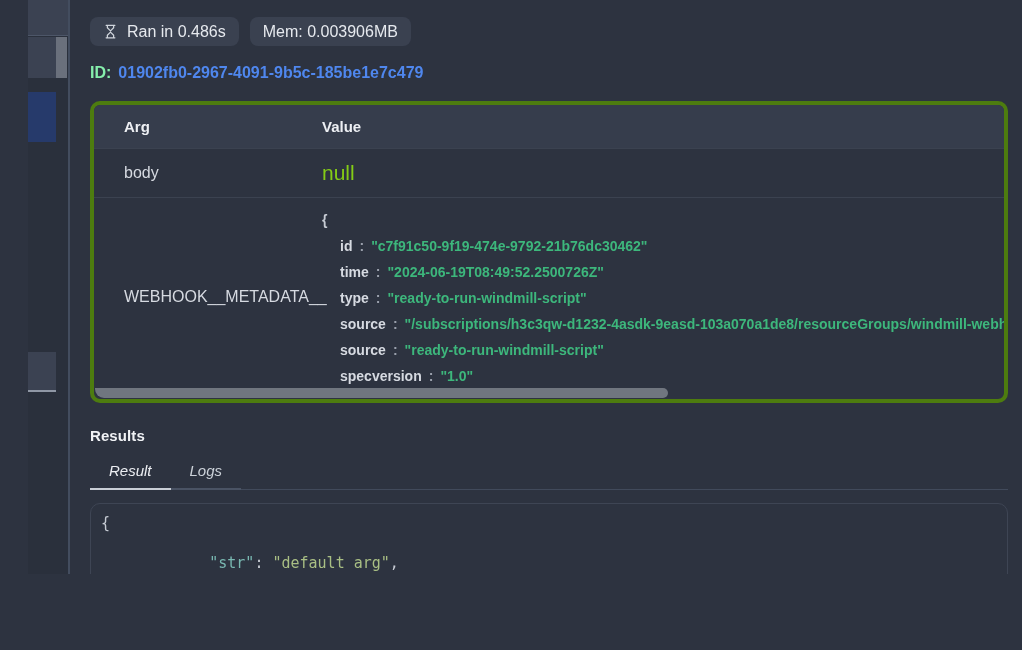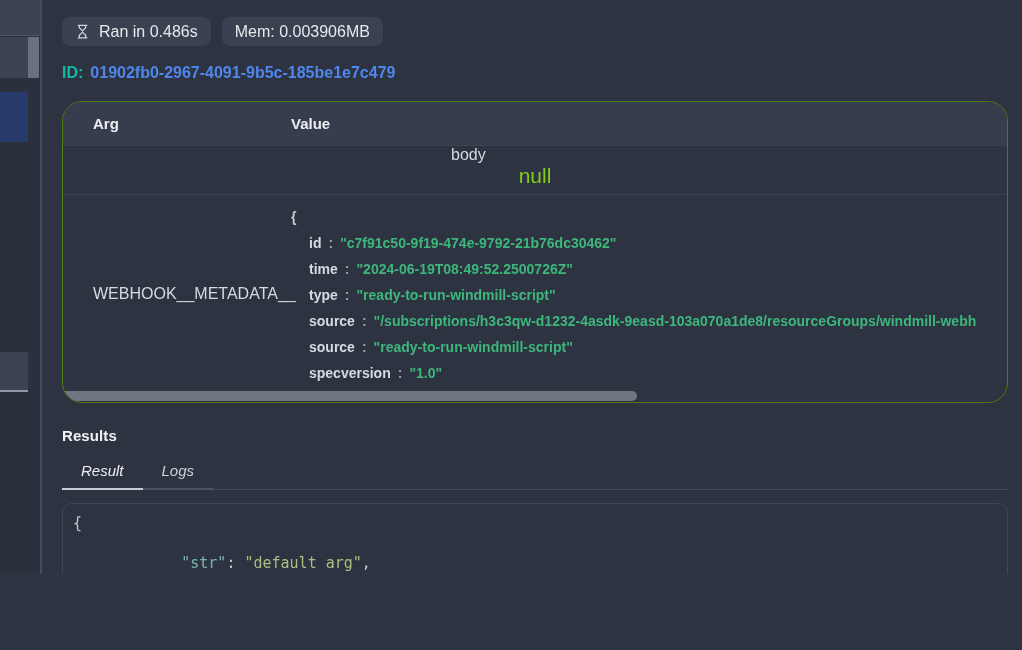--- a/index.html
+++ b/index.html
@@ -3,21 +3,21 @@
 <meta charset="utf-8">
 <style>
   * { box-sizing: border-box; margin: 0; padding: 0; }
   html, body { width: 1022px; height: 650px; }
   body {
     background: #2d3340;
     font-family: "Liberation Sans", "DejaVu Sans", sans-serif;
     overflow: hidden;
     color: #e3e6eb;
   }
-  .screen { position: relative; width: 1022px; height: 574px; display: flex; overflow: hidden; }
+  .screen { position: relative; width: 1022px; height: 574px; display: flex; overflow: hidden; padding-left: 28px; }
 
   
   .rail { position: relative; width: 40px; height: 100%; background: #2a303c; flex: none; }
   .rail-item-a { position: absolute; top: 0; left: 0; width: 40px; height: 36px; background: #3b4252; border-bottom: 1px solid #4d5668; }
   .rail-item-b { position: absolute; top: 37px; left: 0; width: 28px; height: 41px; background: #3b4252; }
   .rail-thumb  { position: absolute; top: 37px; left: 28px; width: 11px; height: 41px; background: #6a707c; }
   .rail-item-selected { position: absolute; top: 92px; left: 0; width: 28px; height: 50px; background: #263a6b; }
   .rail-item-d { position: absolute; top: 352px; left: 0; width: 28px; height: 40px; background: #3b4252; border-bottom: 2px solid #8f97a5; }
   .vdivider { width: 2px; height: 100%; background: #434d5f; flex: none; }
 
@@ -27,35 +27,35 @@
   .badges { display: flex; gap: 11px; }
   .badge {
     display: inline-flex; align-items: center; gap: 9px;
     height: 29px; padding: 0 13px;
     background: #3a4150; border-radius: 8px;
     color: #e6e9ee; font-size: 16px; white-space: nowrap;
   }
   .badge svg { display: block; }
 
   .id-row { margin-top: 18px; font-size: 16px; }
-  .id-label { color: #14b8a6; font-weight: 700; }
+  .id-label { color: #86efac; font-weight: 700; }
   .id-value { color: #4f87ee; margin-left: 7px; font-weight: bold; }
 
   h3.section-title { margin-top: 24px; font-size: 15px; font-weight: 700; color: #f0f2f5; letter-spacing: 0.1px; }
 
   
   .args-table {
     position: relative; margin-top: 19px; height: 302px;
-    border: 1px solid #4d7c0f; border-radius: 20px; overflow: hidden;
+    border: 4px solid #4d7c0f; border-radius: 10px; overflow: hidden;
   }
   .thead { display: flex; align-items: center; height: 43px; background: #363d4c; font-size: 15px; font-weight: 700; color: #edeff3; }
   .col-arg { flex: none; width: 228px; padding-left: 30px; }
   .col-val { flex: 1; min-width: 0; }
   .trow { display: flex; border-top: 1px solid #3b4250; background: transparent; }
-  .body-row { height: 49px; align-items: center; font-size: 16px; flex-direction: column; }
+  .body-row { height: 49px; align-items: center; font-size: 16px; }
   .body-row .col-arg { color: #d6dae1; }
   .null-val { color: #84cc16; font-size: 21px; }
   .meta-row { height: 198px; }
   .meta-row .col-arg { display: flex; align-items: center; color: #d6dae1; font-size: 16px; white-space: nowrap; }
   .meta-row .col-val { padding-top: 9px; overflow: hidden; font-size: 14px; }
   .json-line { height: 26px; line-height: 26px; white-space: nowrap; }
   .json-line.indent { padding-left: 18px; }
   .json-brace { color: #c6cbd3; font-weight: 600; }
   .json-key { color: #d6dae1; font-weight: 600; }
   .json-colon { color: #9aa0ac; font-weight: 700; margin: 0 7px; }

